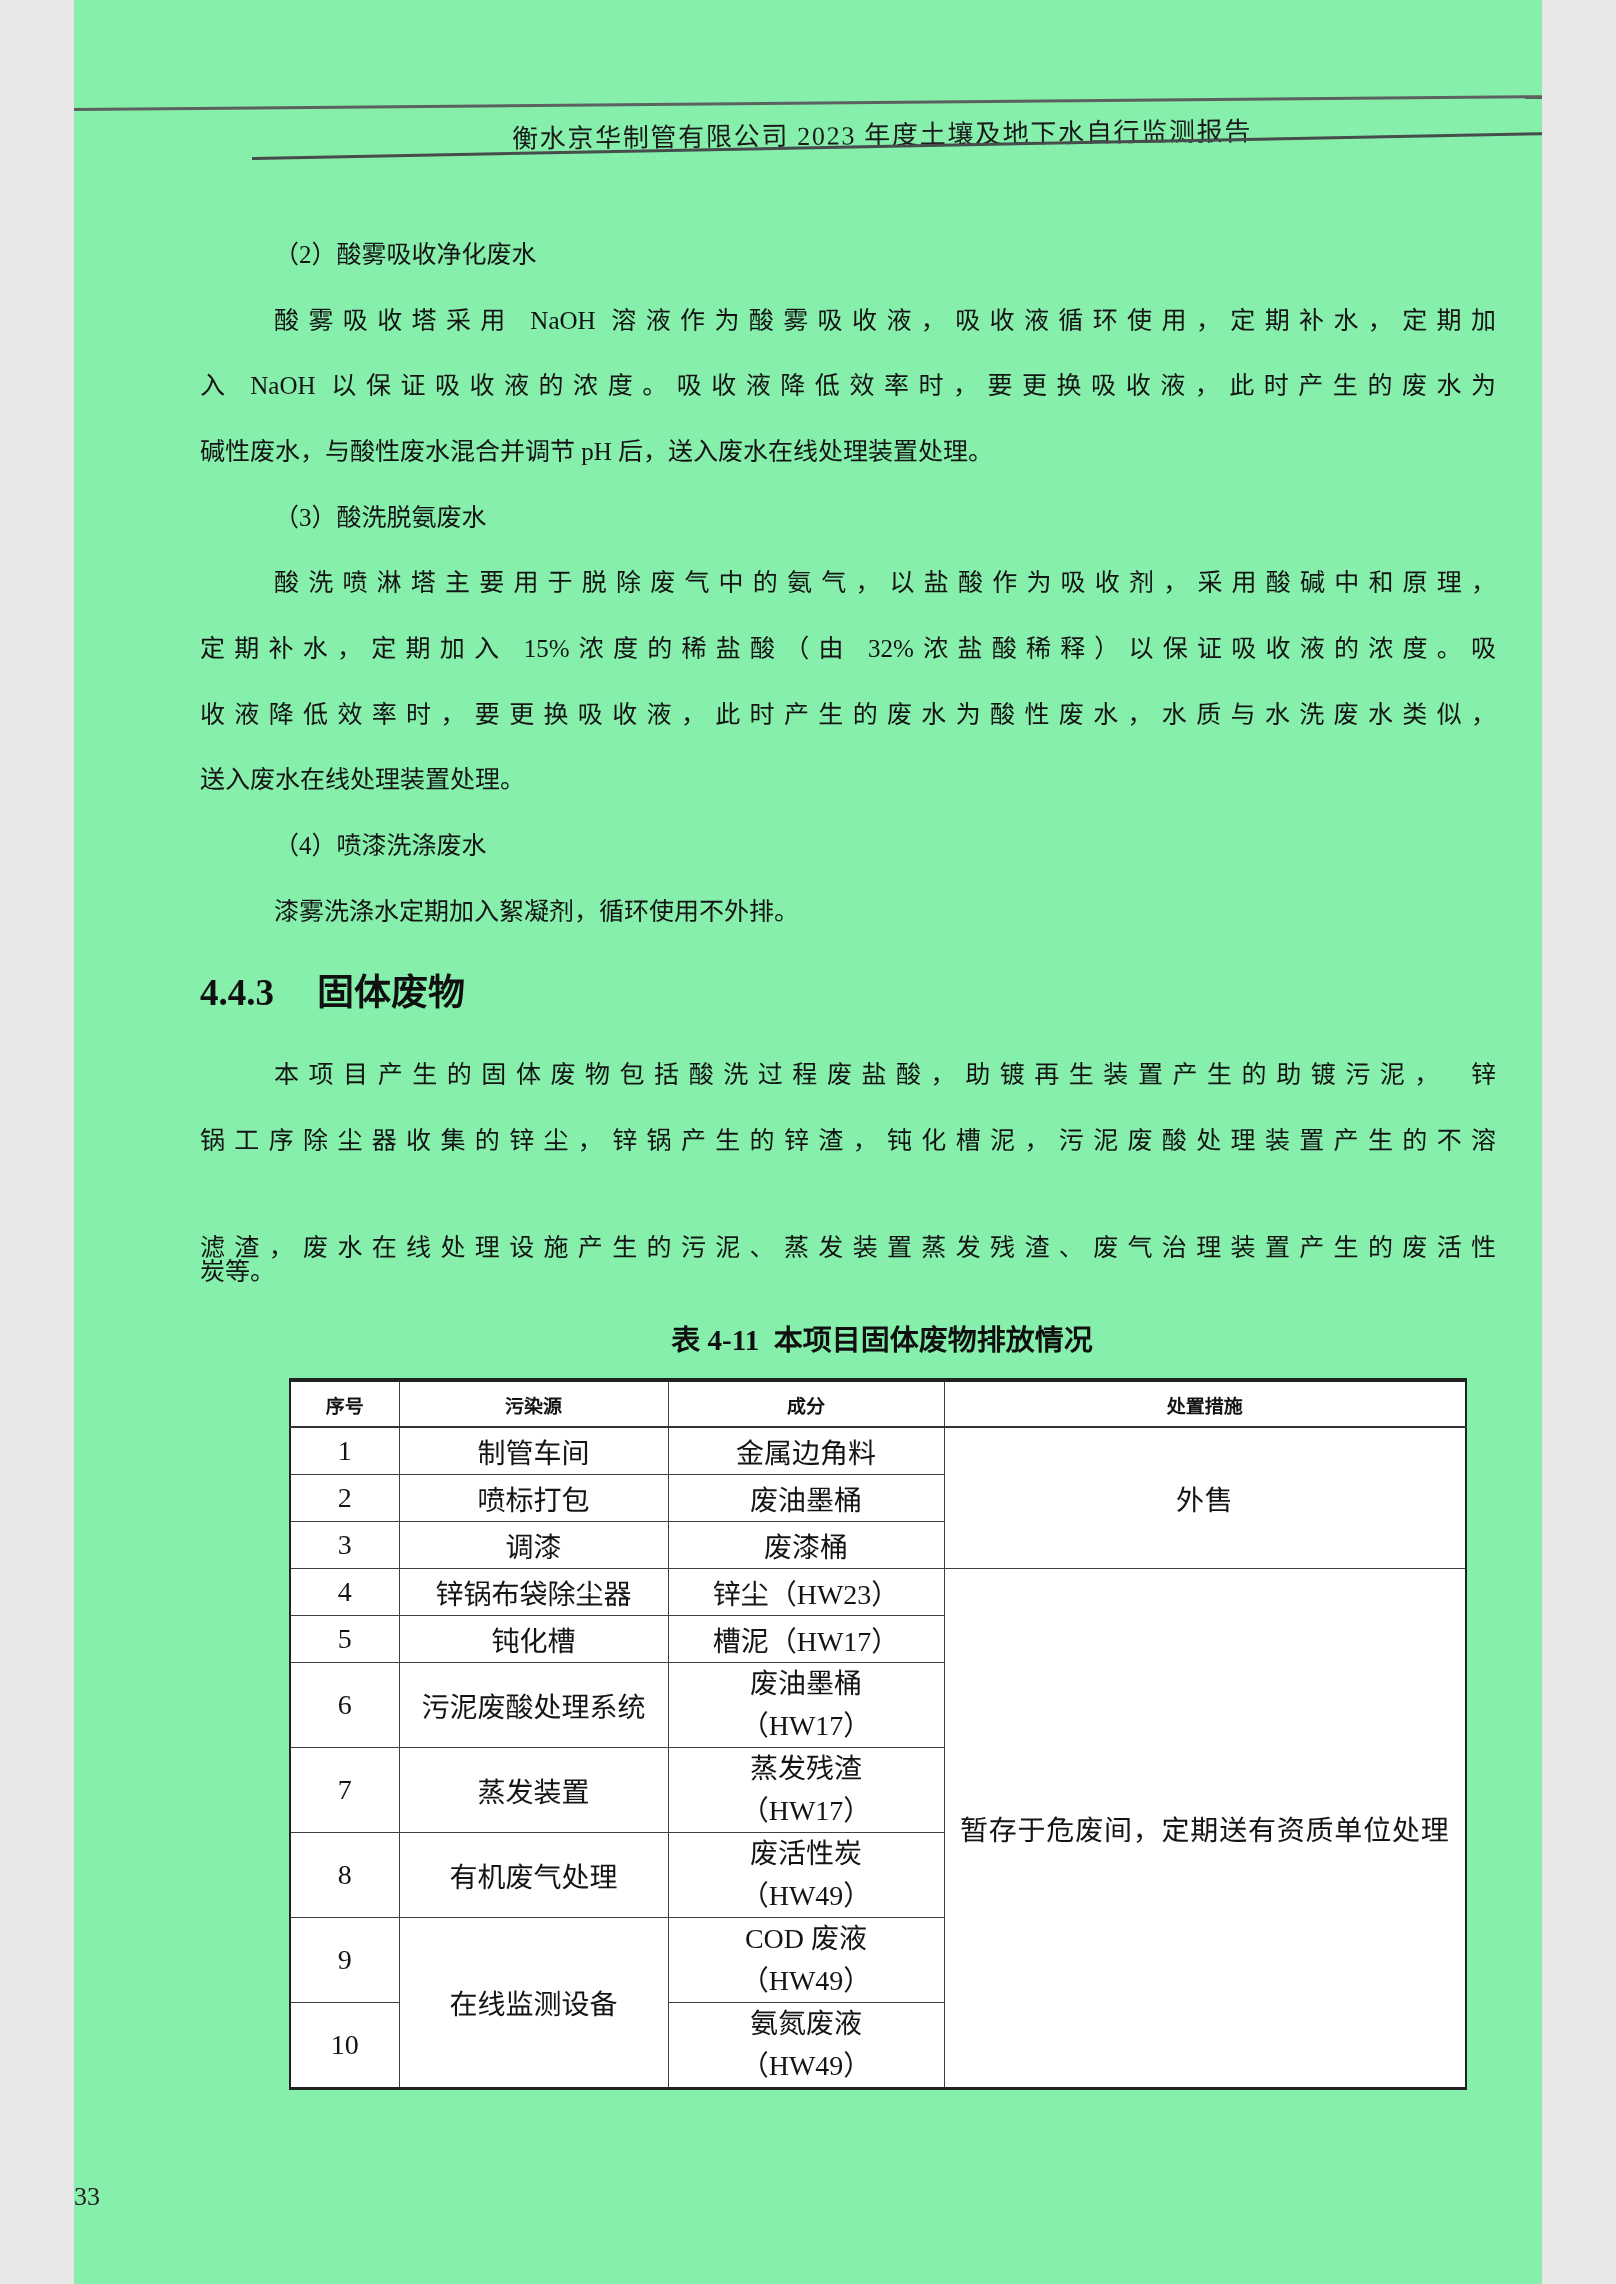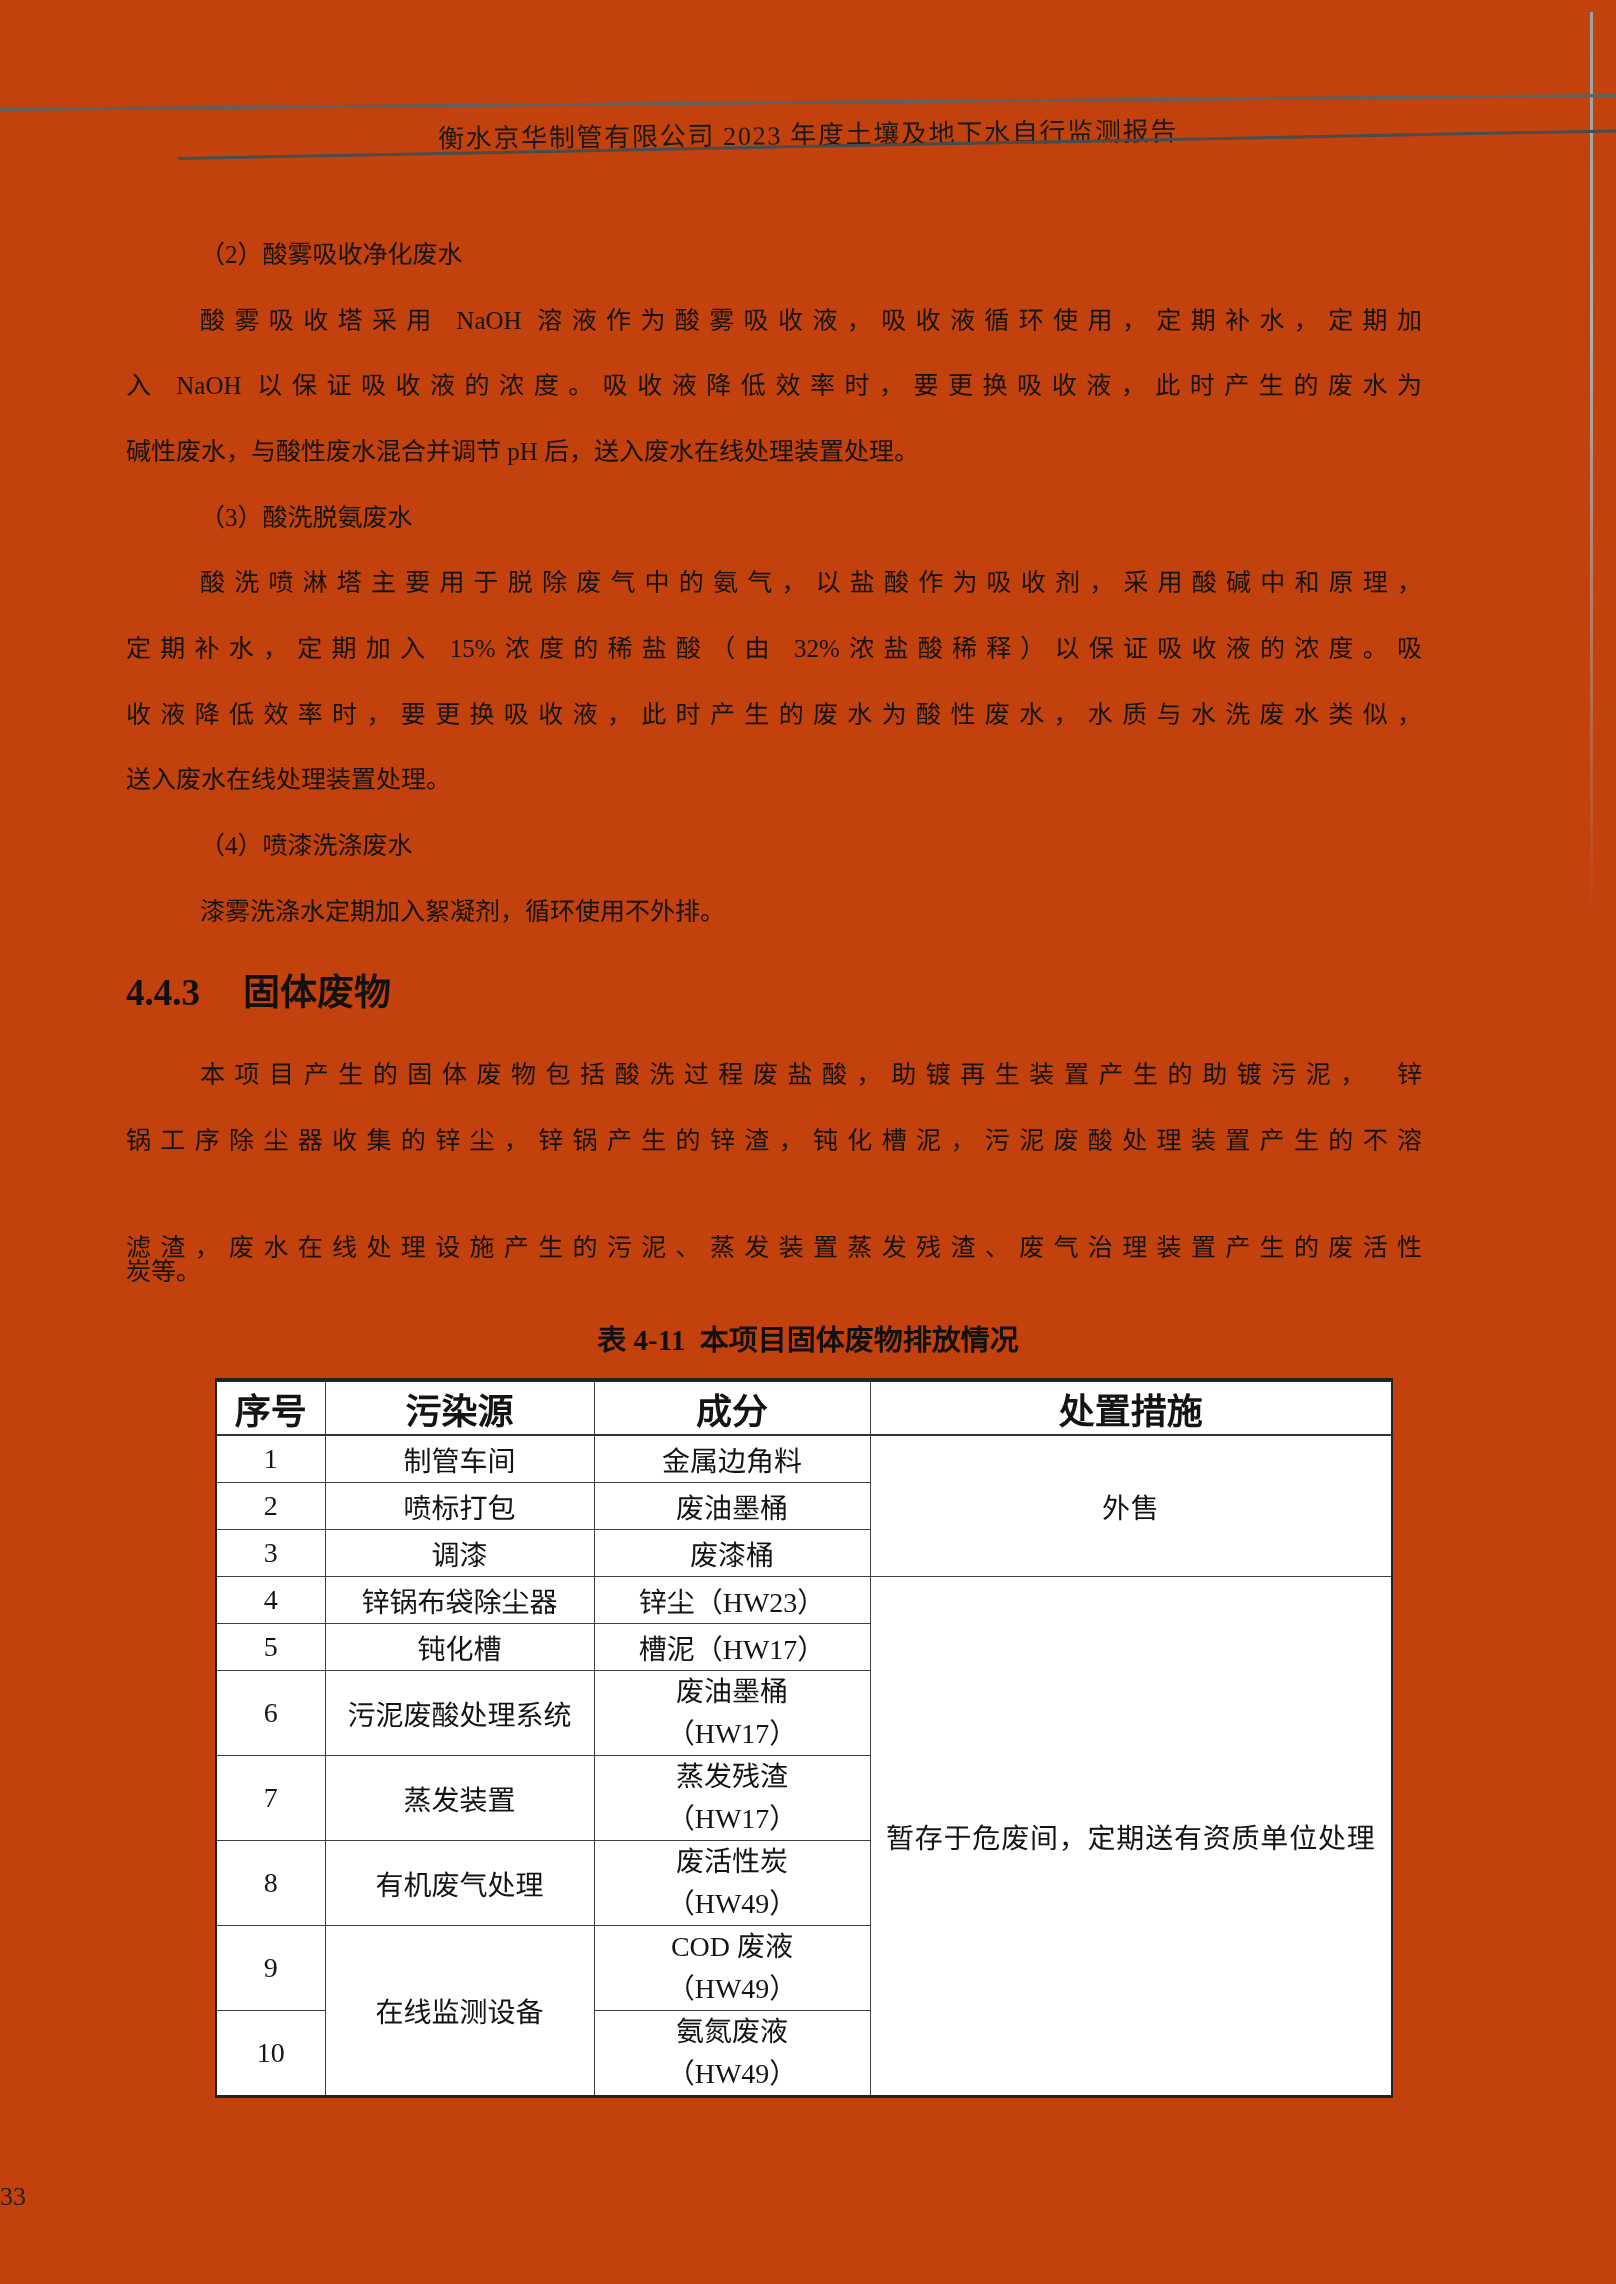--- a/index.html
+++ b/index.html
@@ -1,20 +1,20 @@
 <!DOCTYPE html>
 <html lang="zh-CN" style="font-size:13.5px"><head>
 <meta charset="utf-8">
 <style>
   html,body{margin:0;padding:0;background:#e8e8e8;}
   .page{
     position:relative;
-    width:1616px;height:2284px;
+    width:1468px;height:2284px;
     margin:0 auto;
-    background:#c2410c;
+    background:#86efac;
     font-family:"Liberation Serif","DejaVu Serif",serif;
     color:#161616;
     overflow:hidden;
   }
   
   .scan-vline{
     position:absolute;left:1590px;top:11.8px;width:2.5px;height:909px;
     background:linear-gradient(#98a0a0 0%,#a8b0b0 35%,rgba(168,176,176,0) 100%);
   }
   .rule{position:absolute;background:#5c6161;}
@@ -50,21 +50,21 @@
     position:absolute;left:215px;top:1378px;
     width:1175px;table-layout:fixed;border-collapse:collapse;
     border:2.5px solid #222;border-top-width:4.2px;border-bottom-width:3.4px;
     background:#fff;
   }
   table.waste th,table.waste td{
     border:1.7px solid #3f3f3f;
     text-align:center;vertical-align:middle;
     font-size:28px;padding:0;color:#141414;
   }
-  table.waste th{font-size:36px;font-weight:bold;border-bottom:2.5px solid #333;}
+  table.waste th{font-size:19px;font-weight:bold;border-bottom:2.5px solid #333;}
   tr.hr{height:47px;}
   tr.r1{height:47px;}
   tr.r2{height:85px;}
   td.no{font-size:26px;}
   td.multi{white-space:pre-line;line-height:42px;}
   td.disp{letter-spacing:0.8px;}
   .page-number{
     position:absolute;left:0;top:2182px;width:1616px;
     font-size:26px;color:#222;
   }

